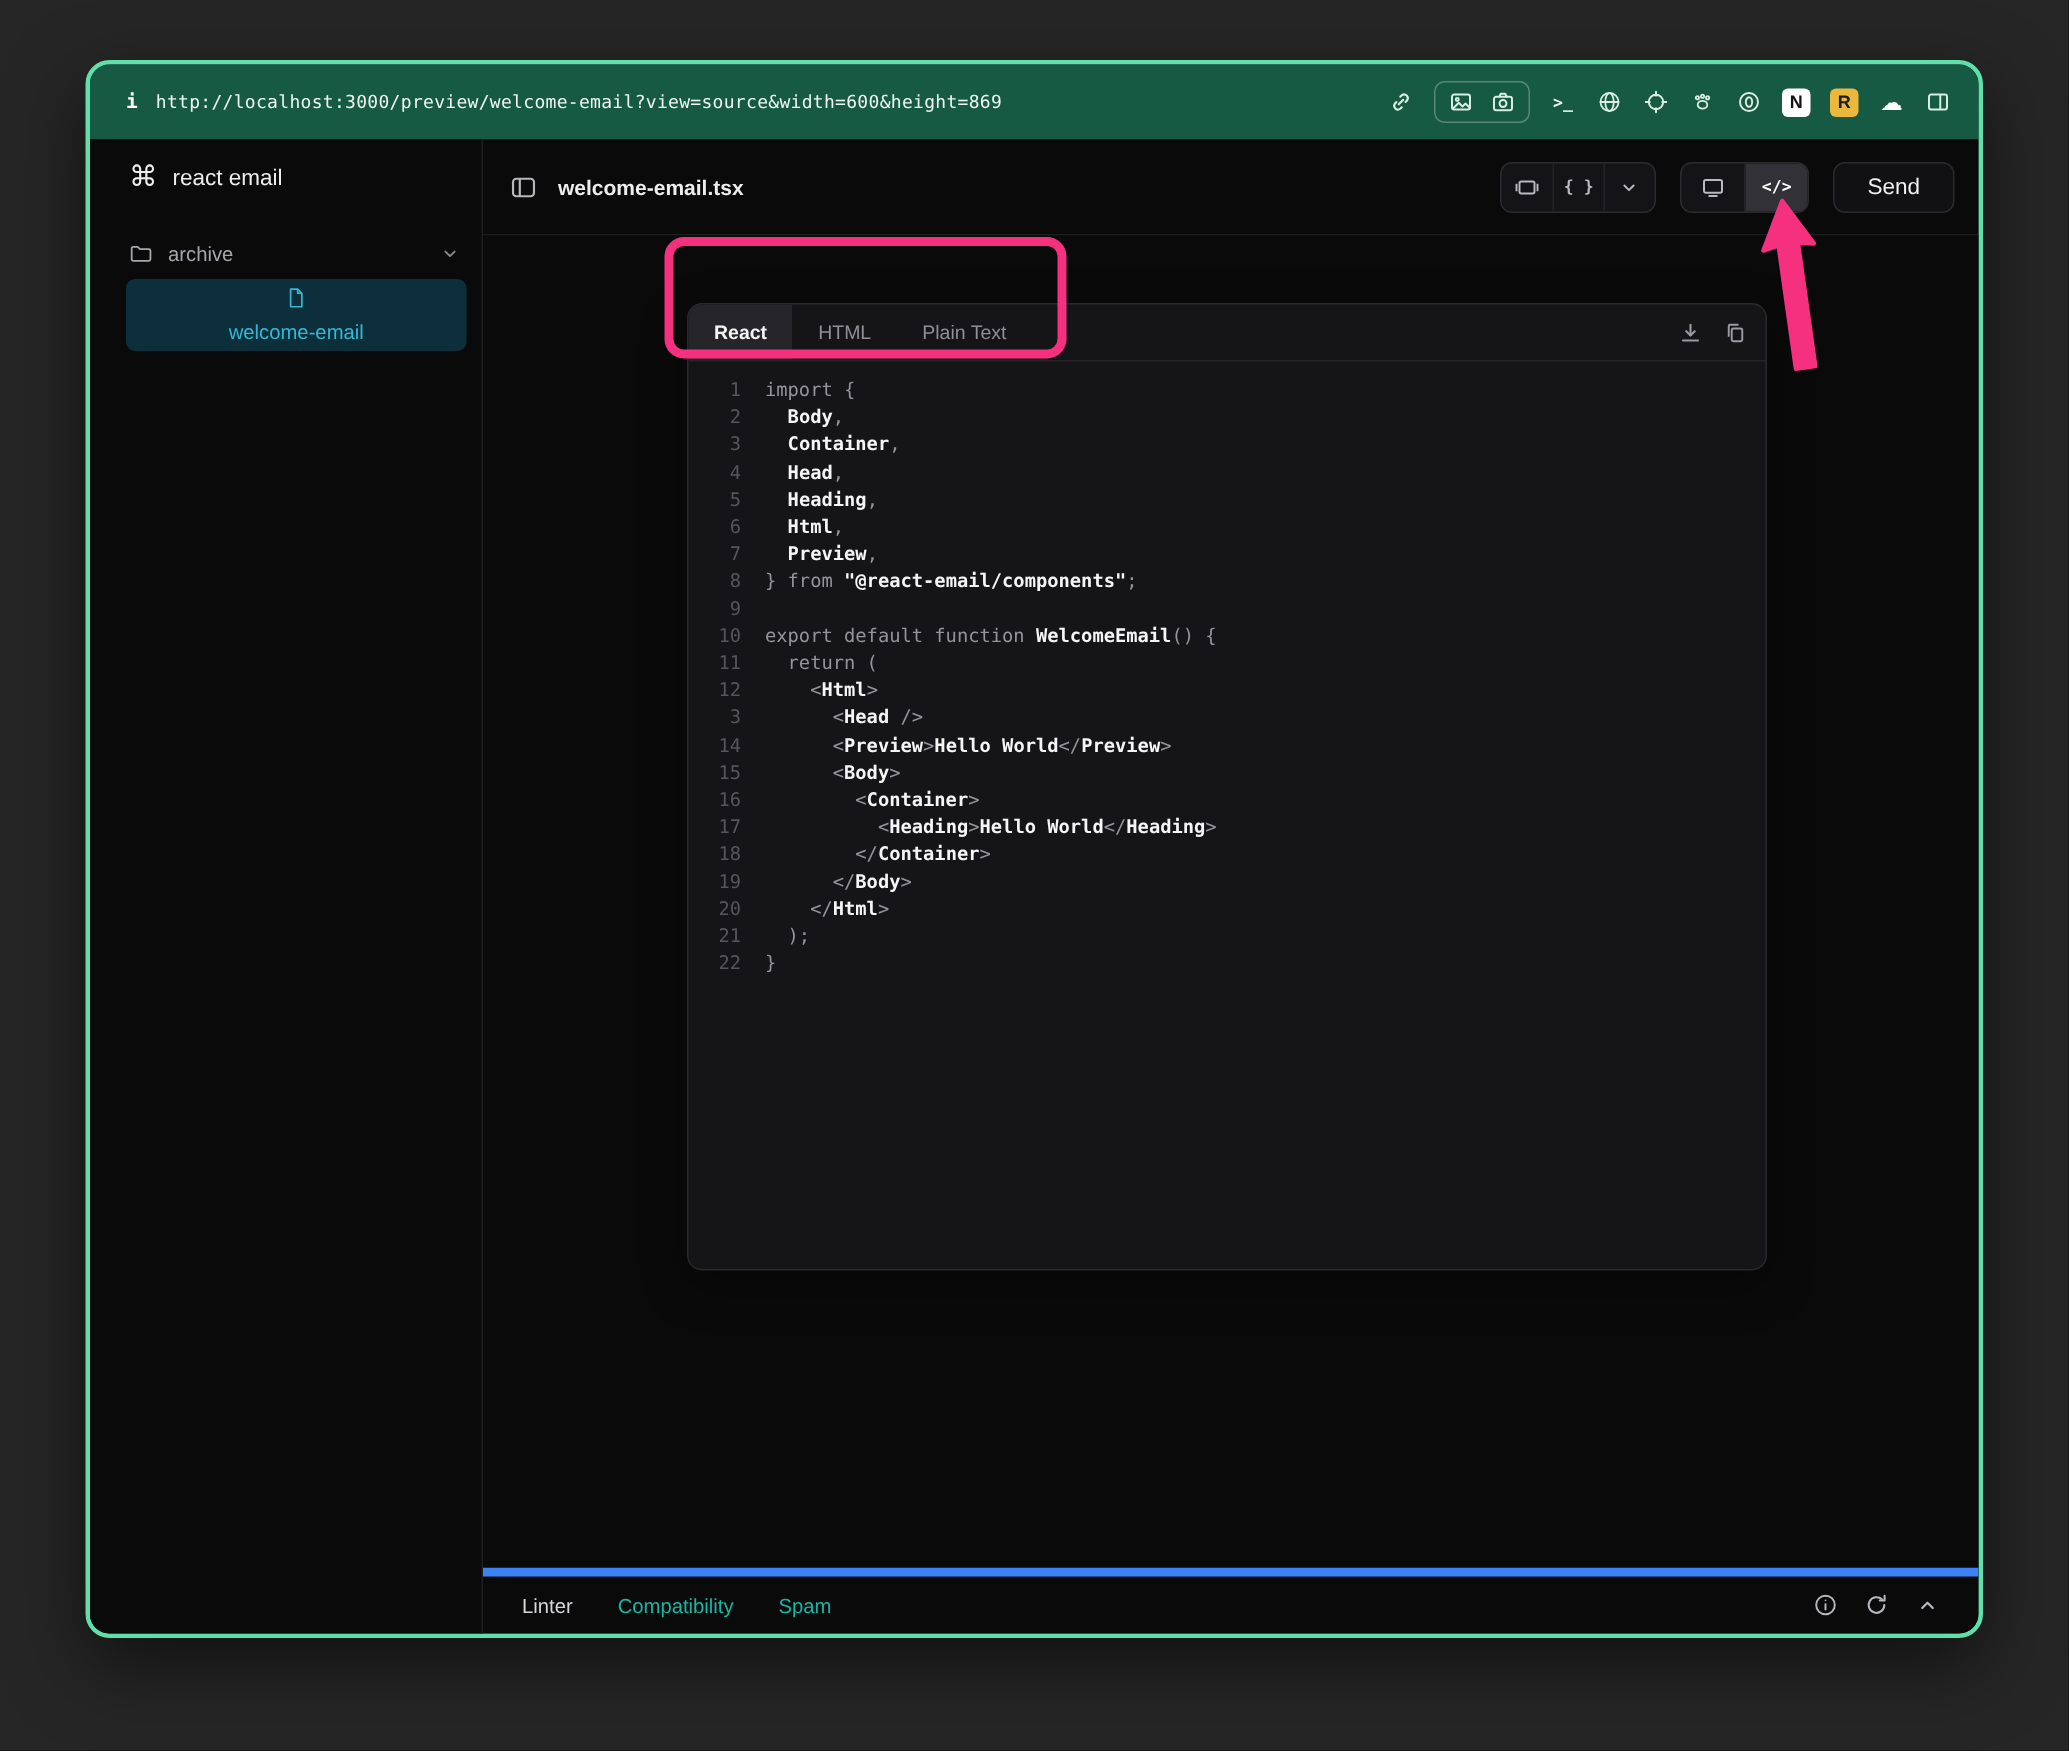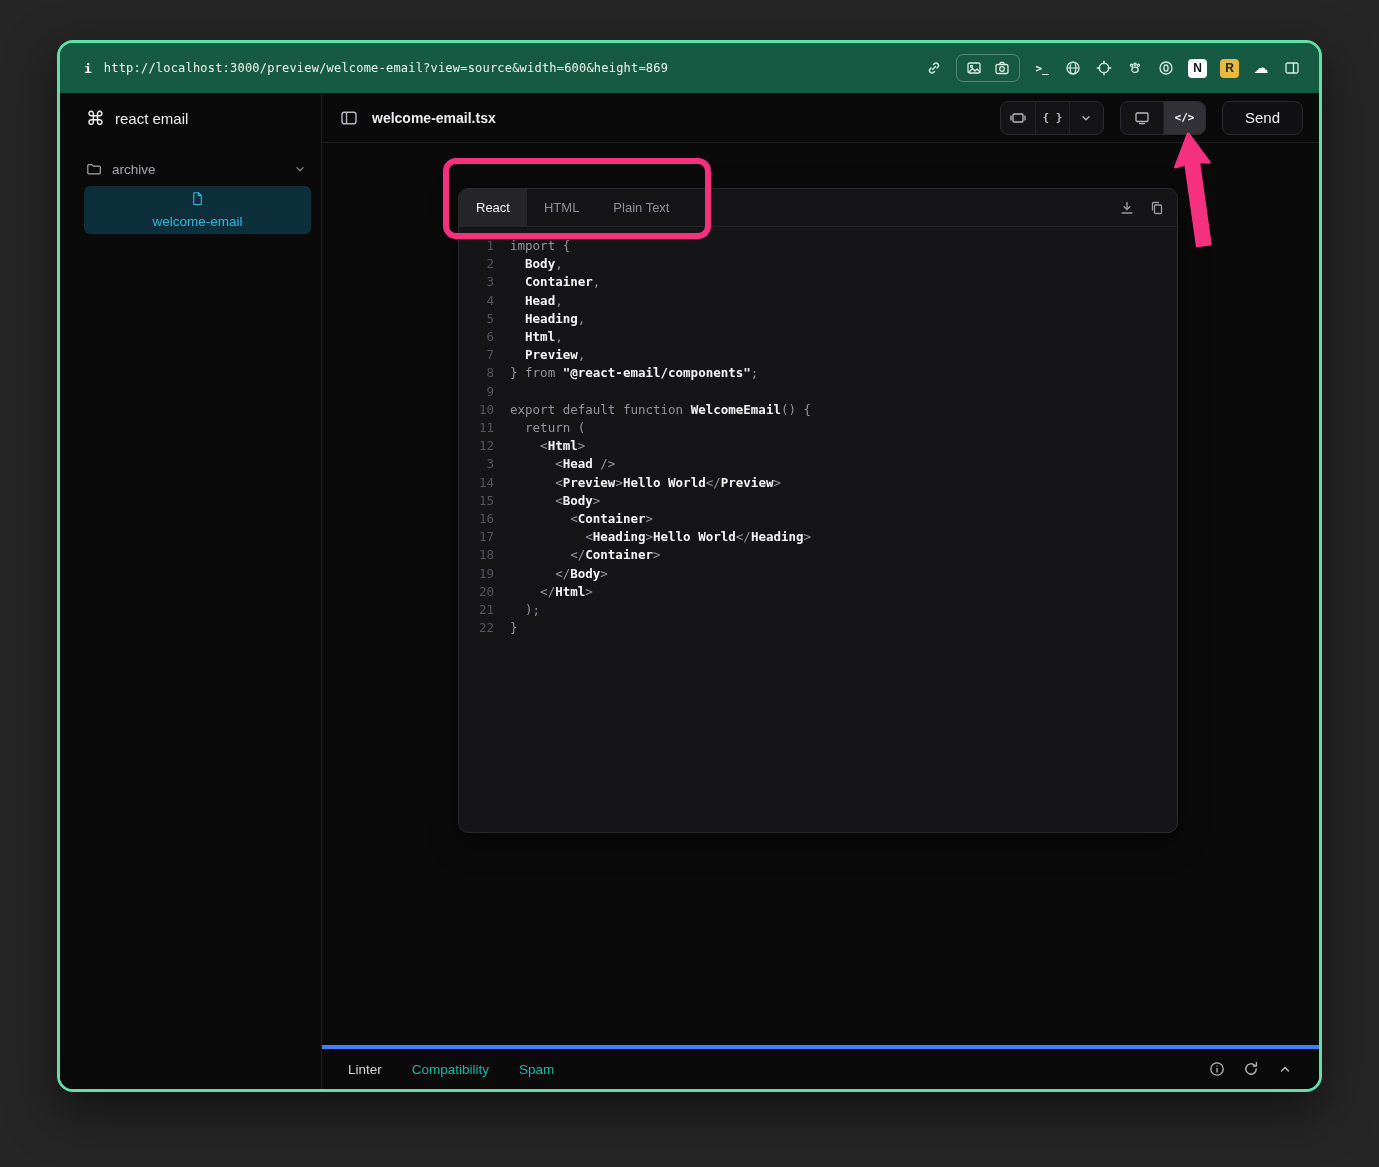--- a/index.html
+++ b/index.html
@@ -55,21 +55,21 @@
   .folder-row{display:flex;align-items:center;gap:10px;padding:6px 14px 6px 26px;color:#a6a6ad;font-size:13.5px;}
   .folder-row .chev{margin-left:auto;color:#8b8b92;}
   .file-item{
     display:flex;align-items:center;gap:8px;margin:3px 10px 0 24px;padding:5px 10px;
     border-radius:6px;background:var(--selected-bg);color:var(--selected-cyan);font-size:13.5px;flex-direction:column;
   }
 
   
   .main{flex:1;display:flex;flex-direction:column;min-width:0;}
   .main-header{
-    height:50px;flex:none;border-bottom:1px solid #1e1e21;
+    height:64px;flex:none;border-bottom:1px solid #1e1e21;
     display:flex;align-items:center;gap:14px;padding:0 16px 0 18px;
   }
   .icon-plain{display:flex;align-items:center;justify-content:center;color:#b6b6bd;background:none;border:none;padding:0;}
   .doc-title{font-size:14px;font-weight:600;color:#ededef;}
   .header-right{margin-left:auto;display:flex;align-items:center;gap:16px;}
   .btn-group{display:flex;align-items:stretch;height:34px;border:1px solid #2b2b2f;border-radius:8px;background:#141416;overflow:hidden;}
   .seg{width:34px;display:flex;align-items:center;justify-content:center;color:#b9b9c0;background:none;border:none;padding:0;}
   .seg + .seg{border-left:1px solid #232327;}
   .seg.wide{width:42px;}
   .seg.active{background:#313137;color:#ffffff;}
@@ -80,35 +80,35 @@
   .content{flex:1;position:relative;background:#0a0a0b;min-height:0;}
 
   .code-panel{
     position:absolute;left:136px;top:45px;width:720px;height:645px;
     background:#151517;border:1px solid #2a2a2d;border-radius:10px;
     display:flex;flex-direction:column;overflow:hidden;
     box-shadow:0 10px 30px rgba(0,0,0,.35);
   }
   .panel-header{height:38px;flex:none;border-bottom:1px solid #252528;display:flex;align-items:stretch;padding:0 12px 0 0;}
   .tab{padding:0 17px;display:flex;align-items:center;font-size:13px;color:#8f8f97;background:none;border:none;}
-  .tab.active{background:#26262a;color:#f4f4f5;font-weight:400;text-align:center;}
+  .tab.active{background:#26262a;color:#f4f4f5;font-weight:700;text-align:center;}
   .panel-actions{margin-left:auto;display:flex;align-items:center;gap:14px;color:#9a9aa2;}
   .panel-actions .icon-plain{color:#9a9aa2;}
 
   .code-area{
     flex:1;overflow:hidden;padding:10px 0 0 17px;
     font-family:"DejaVu Sans Mono", monospace;font-size:12.5px;line-height:18.2px;
   }
   .code-line{display:flex;white-space:pre;}
   .line-num{width:18px;flex:none;text-align:right;color:#55555d;margin-right:16px;}
   .tok-dim{color:#94949b;}
   .tok-bright{color:#f5f5f6;font-weight:700;}
 
   
-  .footer{height:44px;flex:none;border-top:4px solid #3b82f6;display:flex;align-items:center;gap:30px;padding:0 26px;}
+  .footer{height:44px;flex:none;border-top:6px solid #3b82f6;display:flex;align-items:center;gap:30px;padding:0 26px;}
   .footer-tab{font-size:13.5px;color:#14b8a6;background:none;border:none;padding:0;}
   .footer-tab.first{color:#d6d6da;}
   .footer-icons{margin-left:auto;display:flex;align-items:center;gap:18px;color:#a0a0a8;}
 
   
   .annot-rect{
     position:absolute;left:383px;top:115px;width:268px;height:81px;
     border:6px solid var(--annotation-pink);border-radius:13px;z-index:40;
     pointer-events:none;
   }

